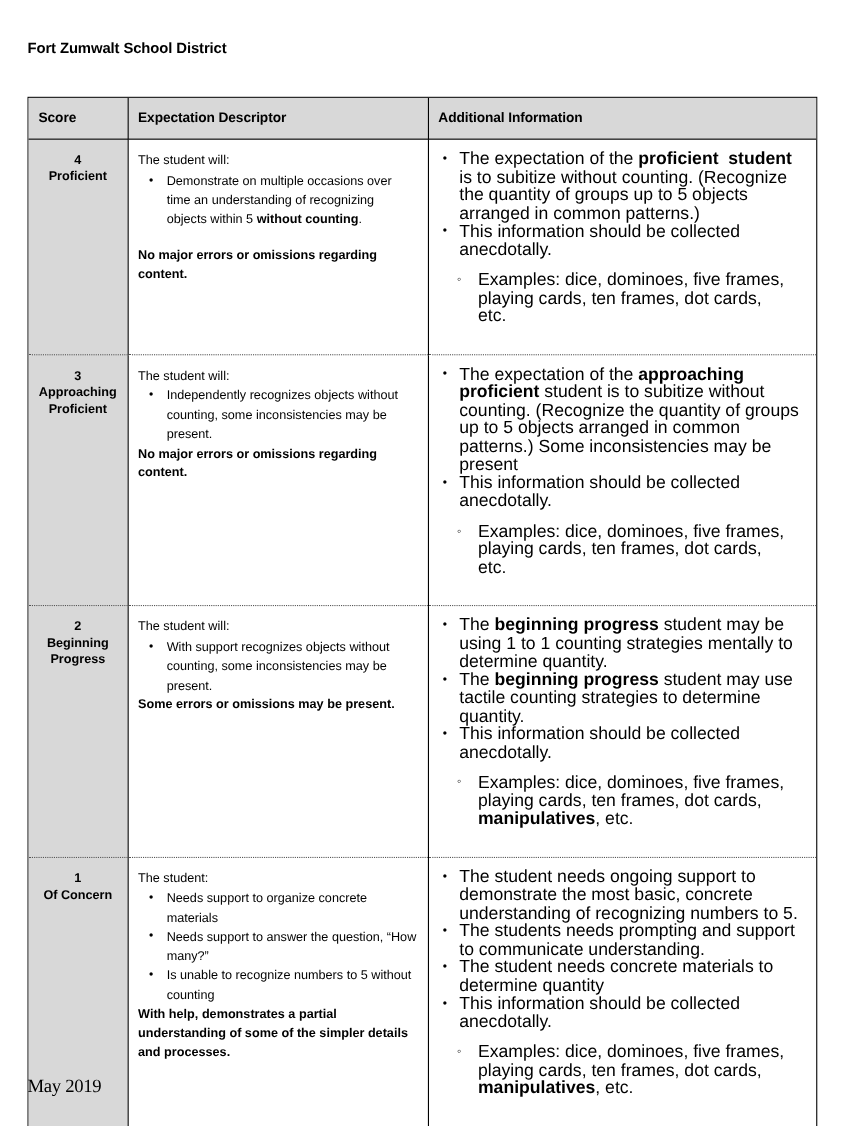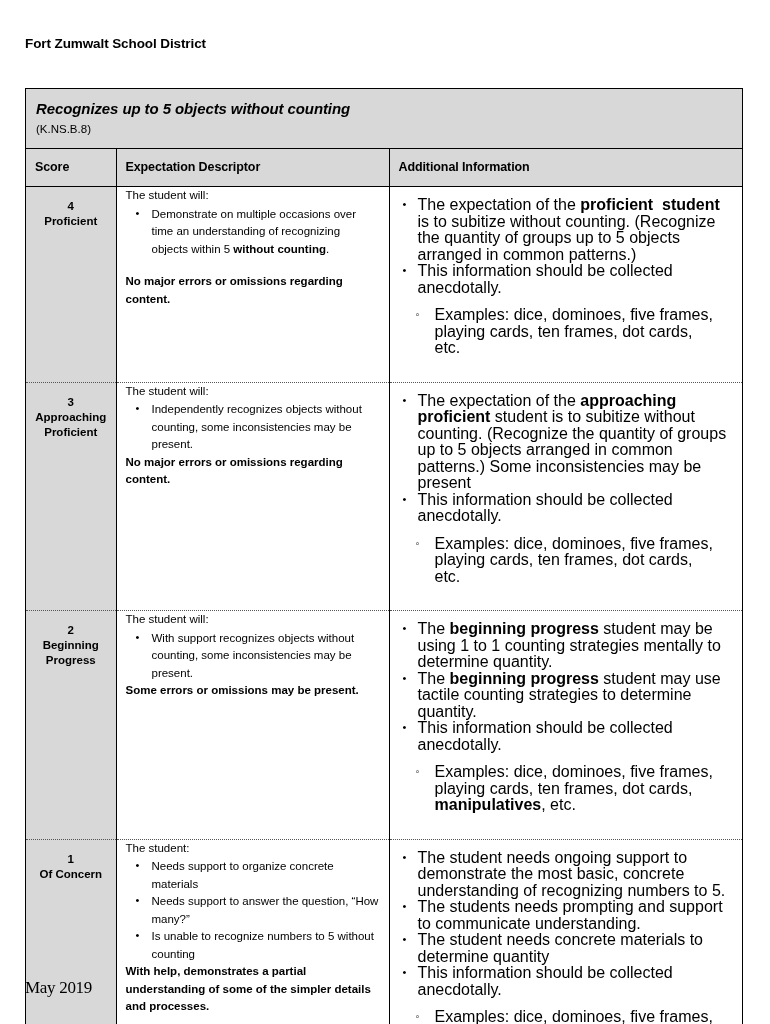--- a/index.html
+++ b/index.html
@@ -104,21 +104,21 @@
     vertical-align: top;
     font-size: 11.5px;
     font-weight: bold;
     line-height: 15px;
     padding: 12px 4px 10px 4px;
     border-right: 1.2px solid #000;
     border-bottom: 1px dotted #555;
   }
   td.desc-cell {
     vertical-align: top;
-    padding: 0 10px 14px 9px;
+    padding: 11px 10px 14px 9px;
     border-right: 1.2px solid #000;
     border-bottom: 1px dotted #555;
     font-size: 11.5px;
     line-height: 17.5px;
   }
   td.info-cell {
     vertical-align: top;
     padding: 10px 10px 14px 6px;
     border-bottom: 1px dotted #555;
     font-size: 16px;
@@ -200,26 +200,20 @@
   </div>
 
   <div class="scale-table">
     <table>
       <colgroup>
         <col style="width:90px">
         <col style="width:273px">
         <col style="width:353px">
       </colgroup>
       <tbody>
-        <tr>
-          <td class="banner-cell" colspan="3">
-            <div class="standard-title">Recognizes up to 5 objects without counting</div>
-            <div class="standard-code">(K.NS.B.8)</div>
-          </td>
-        </tr>
         <tr>
           <th class="col-head c-score">Score</th>
           <th class="col-head c-desc">Expectation Descriptor</th>
           <th class="col-head c-info">Additional Information</th>
         </tr>
       </tbody>
       <tbody id="rows-host">
           <tr>
             <td class="score-cell">
               <div>4</div>

